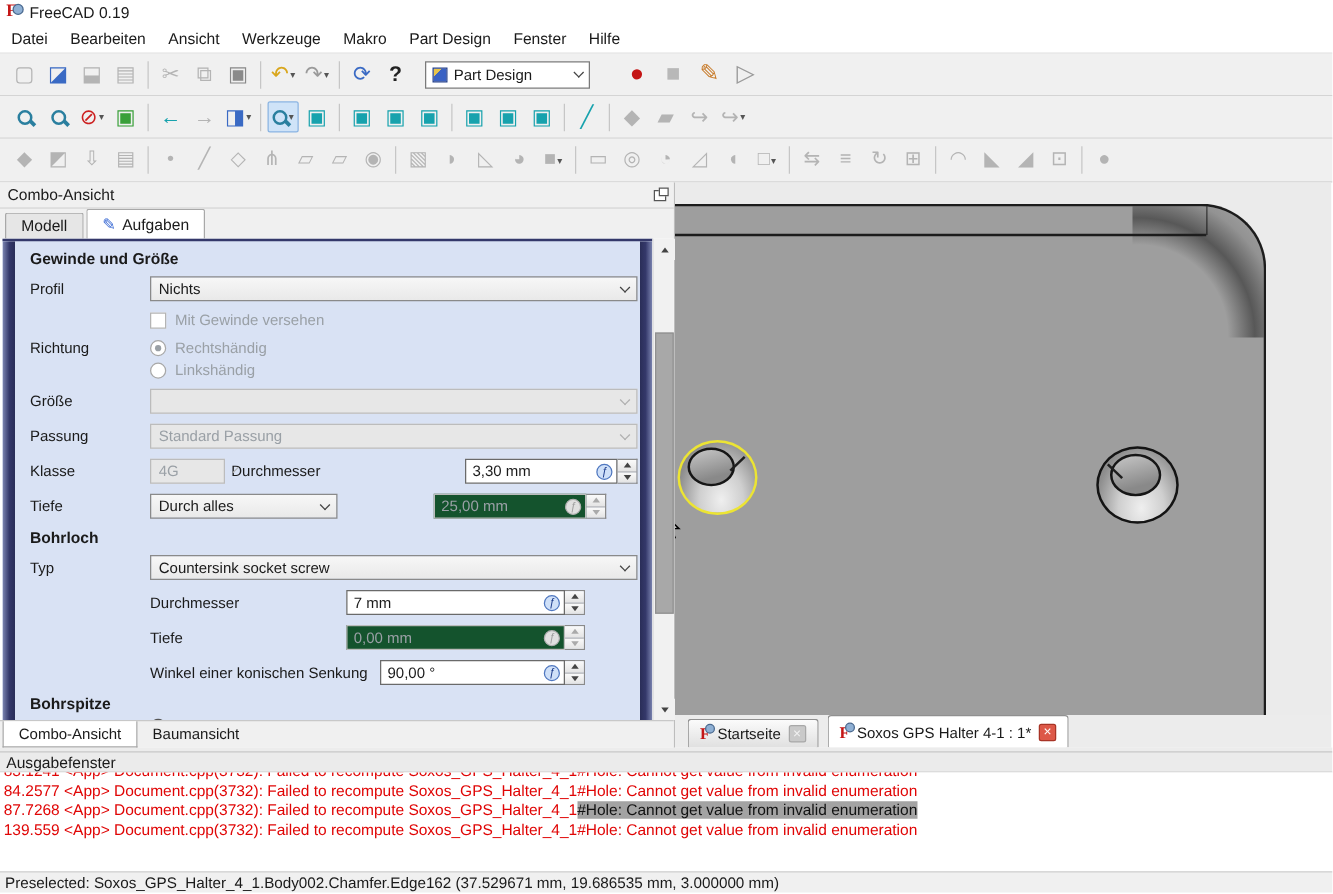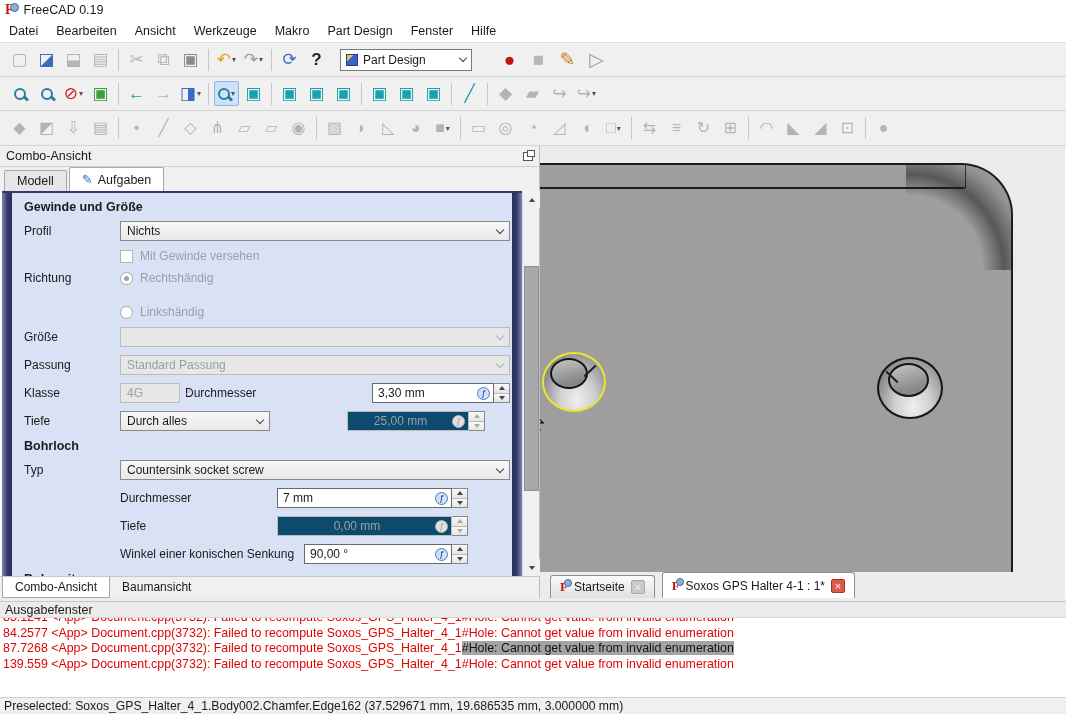--- a/index.html
+++ b/index.html
@@ -62,21 +62,21 @@
   .combo.dis .chv { border-color:#b0b0b0; }
   .cw60 { flex:none; width:60px; }
   .cw150 { flex:none; width:150px; }
   .cb { width:13px; height:13px; border:1px solid #b4b4b4; background:#fff; margin-right:7px; flex:none; }
   .rb { width:13px; height:13px; border:1px solid #a8a8a8; border-radius:50%; background:#fff; margin-right:7px; flex:none; position:relative; }
   .rb.sel::after { content:""; position:absolute; left:3px; top:3px; width:5px; height:5px; border-radius:50%; background:#9aa0a6; }
   .rb.en { border-color:#555; }
   .spin { display:flex; flex:none; }
   .spinfield { width:122px; height:20px; border:1px solid #6a6a6a; background:#fff; display:flex; align-items:center; padding:0 20px 0 5px; position:relative; }
   .spinfield.w175 { width:175px; }
-  .spinfield.dis { border-color:#bcbcbc; background:#0c4a6e; color:#9aa0a6;justify-content:center; }
+  .spinfield.dis { border-color:#bcbcbc; background:#14532d; color:#9aa0a6; }
   .fx { position:absolute; right:3px; top:3px; width:13px; height:13px; border-radius:50%; background:#cfe0f8; border:1px solid #5078c0; color:#1c3c8c; font-size:9px; line-height:11px; text-align:center; font-style:italic; }
   .fx.dis { background:#e0e0e0; border-color:#b0b0b0; color:#a0a0a0; }
   .spinbtns { width:16px; height:20px; border:1px solid #8a8a8a; border-left:none; display:flex; flex-direction:column; }
   .sb { flex:1; background:linear-gradient(#fafafa,#e4e4e4); display:flex; align-items:center; justify-content:center; }
   .sb + .sb { border-top:1px solid #b8b8b8; }
   .tri-u { width:0; height:0; border-left:3px solid transparent; border-right:3px solid transparent; border-bottom:4px solid #444; }
   .tri-d { width:0; height:0; border-left:3px solid transparent; border-right:3px solid transparent; border-top:4px solid #444; }
   .spin.dis .tri-u { border-bottom-color:#aaa; } .spin.dis .tri-d { border-top-color:#aaa; }
 
   #panel-scroll { position:absolute; right:0; top:0; bottom:0; width:17px; background:#f1f1f1; border-left:1px solid #dcdcdc; }
@@ -405,21 +405,21 @@
               <span class="chv"></span>
             </div>
           </div>
 
           <div class="frow">
             <span class="lbl"></span>
             <span class="cb"></span>
             <span class="dtx">Mit Gewinde versehen</span>
           </div>
 
-          <div class="frow" style="margin-bottom:20px">
+          <div class="frow" style="margin-bottom:4px">
             <span class="lbl">Richtung</span>
             <span class="rb sel"></span>
             <span class="dtx">Rechtshändig</span>
           </div>
           <div class="frow">
             <span class="lbl"></span>
             <span class="rb"></span>
             <span class="dtx">Linkshändig</span>
           </div>
 

